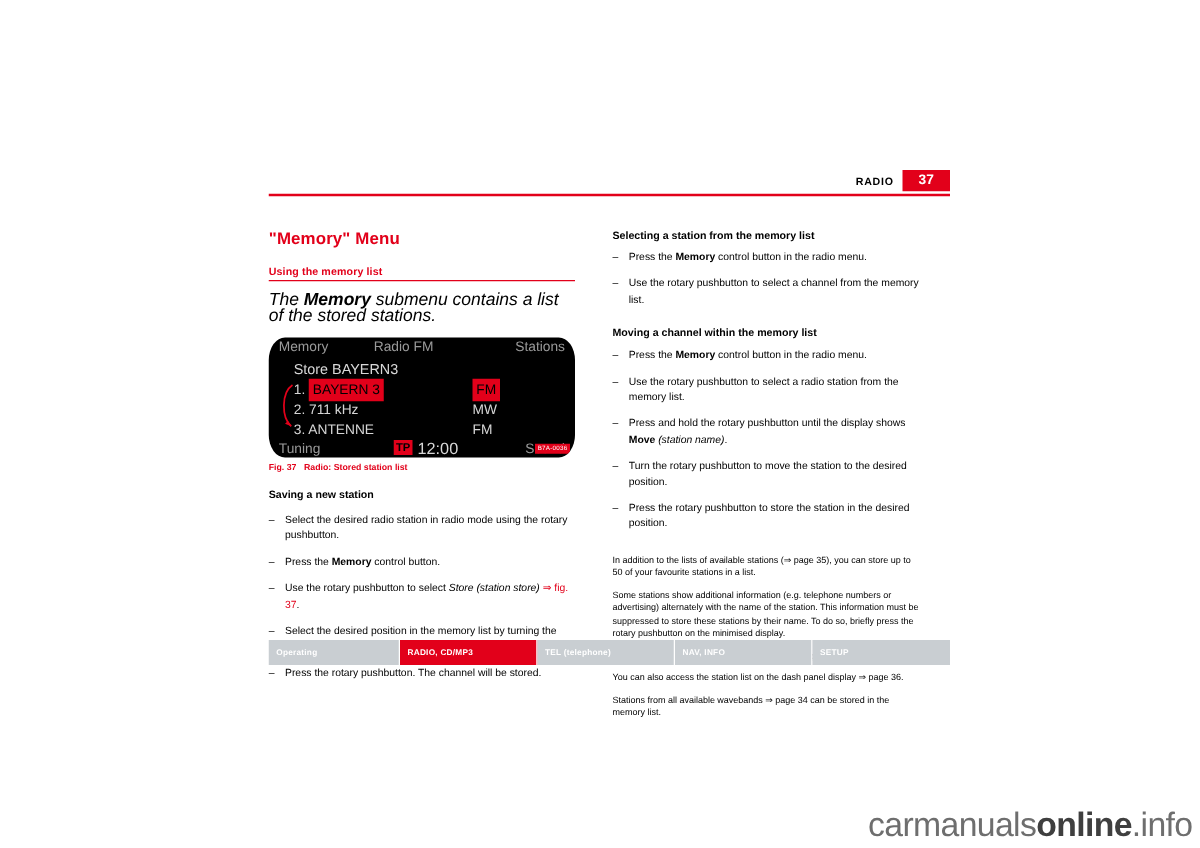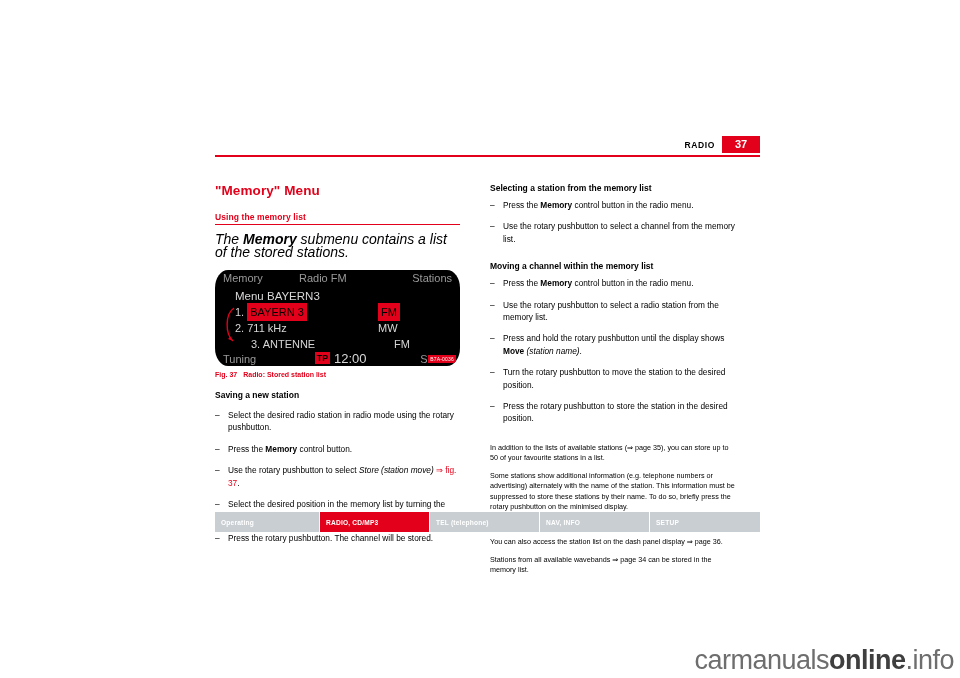--- a/index.html
+++ b/index.html
@@ -165,21 +165,21 @@
   }
   .disp-row {
     position: absolute;
     left: 20px;
     color: #d6d6d6;
     font-size: 11px;
     font-family: "Liberation Sans", sans-serif;
   }
   .disp-row1 { top: 36px; }
   .disp-row2 { top: 52px; }
-  .disp-row3 { top: 68px; margin-left: 16px; }
+  .disp-row3 { top: 68px; }
   .disp-right {
     position: absolute;
     left: 163px;
     color: #d6d6d6;
     font-size: 11px;
     font-family: "Liberation Sans", sans-serif;
   }
   .hl {
     background: #e2001a;
     color: #000;
@@ -294,21 +294,21 @@
     <p class="body italic">The <span class="bold">Memory</span> submenu contains a list of the stored stations.</p>
 
     <div class="figure">
       <div class="display">
         <div class="disp-top">
           <span class="disp-label disp-memory">Memory</span>
           <span class="disp-label disp-radiofm">Radio FM</span>
           <span class="disp-label disp-waveband">Stations</span>
         </div>
 
-        <div class="disp-store">Menu BAYERN3</div>
+        <div class="disp-store">Store BAYERN3</div>
 
         <svg class="arrow-curve" viewBox="0 0 14 38">
           <path d="M13 2 C 4 8, 4 28, 12 35" stroke="#e2001a" stroke-width="1.4" fill="none"></path>
           <path d="M12 35 L 7 33 L 9.5 30.5 Z" fill="#e2001a"></path>
         </svg>
 
         <div class="disp-row disp-row1">
           <span>1.</span>
           <span class="hl">BAYERN 3</span>
         </div>
@@ -335,21 +335,21 @@
       </div>
       <div class="fig-caption">
         <span class="num">Fig. 37</span><span>Radio: Stored station list</span>
       </div>
     </div>
 
     <h3 class="sub-title-plain" style="margin-top:12px;">Saving a new station</h3>
 
     <div class="dash-item"><span class="dash">–</span>Select the desired radio station in radio mode using the rotary pushbutton.</div>
     <div class="dash-item"><span class="dash">–</span>Press the <span class="bold">Memory</span> control button.</div>
-    <div class="dash-item"><span class="dash">–</span>Use the rotary pushbutton to select <span class="it">Store (station move)</span> <span class="red">⇒ fig. 37</span>.</div>
+    <div class="dash-item"><span class="dash">–</span>Use the rotary pushbutton to select <span class="it">Store (station store)</span> <span class="red">⇒ fig. 37</span>.</div>
     <div class="dash-item"><span class="dash">–</span>Select the desired position in the memory list by turning the rotary pushbutton.</div>
     <div class="dash-item"><span class="dash">–</span>Press the rotary pushbutton. The channel will be stored.</div>
   </div>
 
   <div class="col col-right">
     <h3 class="sub-title-plain">Selecting a station from the memory list</h3>
     <div class="dash-item" style="margin-top:6px;"><span class="dash">–</span>Press the <span class="bold">Memory</span> control button in the radio menu.</div>
     <div class="dash-item"><span class="dash">–</span>Use the rotary pushbutton to select a channel from the memory list.</div>
 
     <h3 class="sub-title-plain" style="margin-top:16px;">Moving a channel within the memory list</h3>

